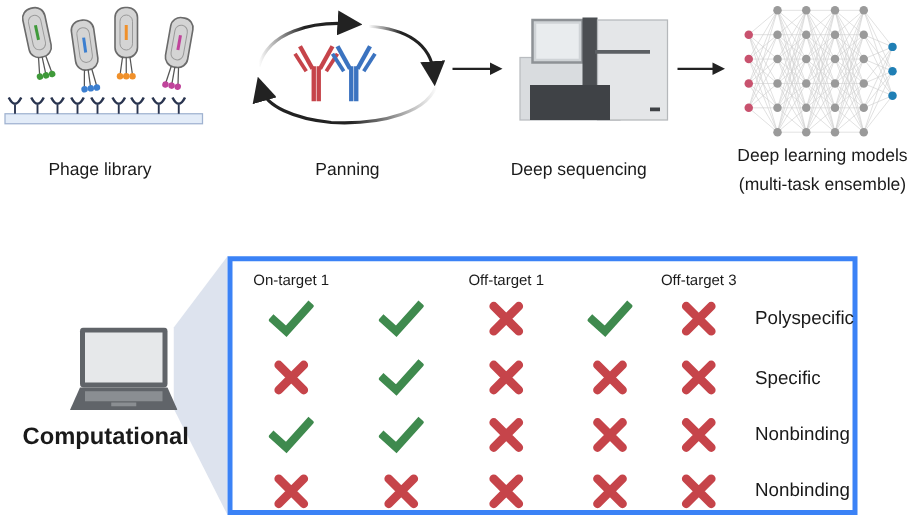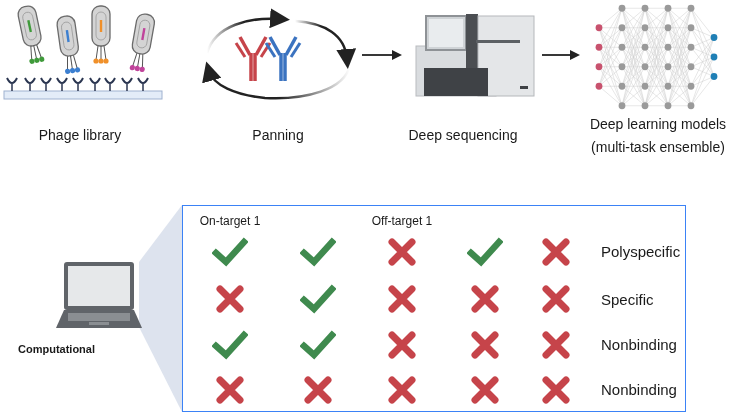--- a/index.html
+++ b/index.html
@@ -1,26 +1,26 @@
 <!DOCTYPE html>
 <html><head>
 <meta charset="utf-8">
 <style>
   html, body { margin: 0; padding: 0; background: #ffffff; }
   body { width: 736px; height: 416px; position: relative; overflow: hidden;
          font-family: "Liberation Sans", "DejaVu Sans", sans-serif; color: #1a1a1a; }
   .abs { position: absolute; }
   .stage-label { position: absolute; font-size: 14px; text-align: center; white-space: nowrap; line-height: 18px; }
   .box { position: absolute; left: 182px; top: 205px; width: 504px; height: 207px;
-         border: 1px solid #3b82f6; background: #fff; box-sizing: border-box; }
+         border: 4px solid #3b82f6; background: #fff; box-sizing: border-box; }
   .col-head { position: absolute; top: 8px; font-size: 12px; white-space: nowrap; text-align: center; width: 90px; margin-left: -45px; }
   .row-label { position: absolute; left: 418px; font-size: 15px; white-space: nowrap; }
   .mark { position: absolute; width: 36px; height: 36px; margin-left: -18px; margin-top: -18px; }
-  .cs-label { position: absolute; left: 18px; top: 341px; width: 130px; text-align: left;
-              font-weight: bold; font-size: 11px; line-height: 17px; }
+  .cs-label { position: absolute; left: 18px; top: 341px; width: 130px; text-align: center;
+              font-weight: bold; font-size: 19px; line-height: 17px; }
 </style>
 </head>
 <body>
 
 <svg class="abs" style="left:0;top:0" width="175" height="110" viewBox="0 0 175 110">
   <rect x="4" y="91" width="158" height="8" fill="#e3ecf8" stroke="#9fb2d0" stroke-width="1"></rect>
   <g id="receptors">
       <g>
         <line x1="12" y1="91" x2="12" y2="84" stroke="#2a3550" stroke-width="1.5"></line>
         <path d="M7,78 Q12,88 17,78" fill="none" stroke="#2a3550" stroke-width="2"></path>
@@ -368,20 +368,21 @@
   <rect x="12" y="51" width="62" height="8" fill="#8a8e92"></rect>
   <rect x="33" y="60" width="20" height="3" fill="#8a8e92"></rect>
 </svg>
 <div class="cs-label">
   <div>Computational</div>
 </div>
 
 <div class="box" id="cs-box">
   <div class="col-head" style="left:47px">On-target 1</div>
   <div class="col-head" style="left:219px">Off-target 1</div>
+  <div class="col-head" style="left:373px">Off-target 3</div>
 
   <div class="row-label" style="top:37px">Polyspecific</div>
   <div class="row-label" style="top:85px">Specific</div>
   <div class="row-label" style="top:130px">Nonbinding</div>
   <div class="row-label" style="top:175px">Nonbinding</div>
 
   <div id="marks">
       <svg class="mark" viewBox="0 0 36 36" style="left: 47px; top: 46px;">
         <path d="M4,19 L14,28 L32,8" fill="none" stroke="#3f8a4e" stroke-width="6.5" stroke-linecap="square" stroke-linejoin="miter"></path>
       </svg>

